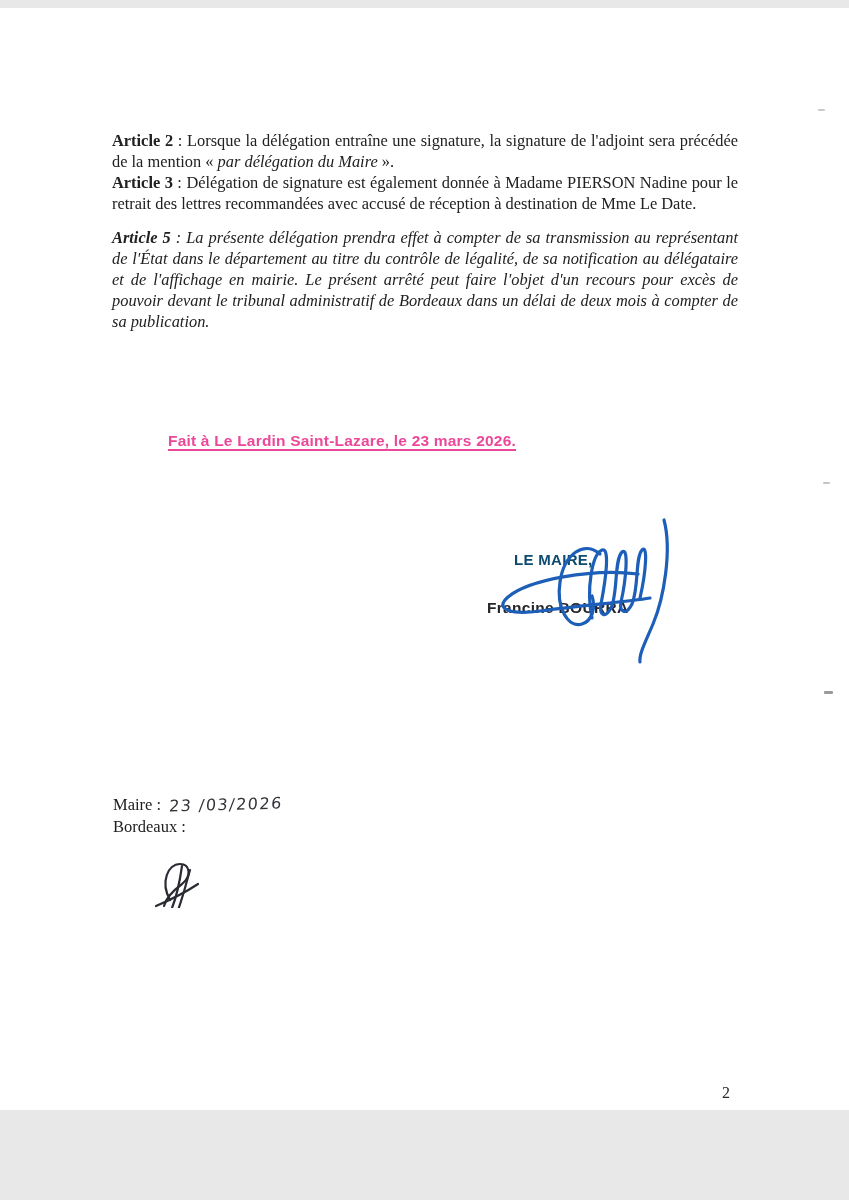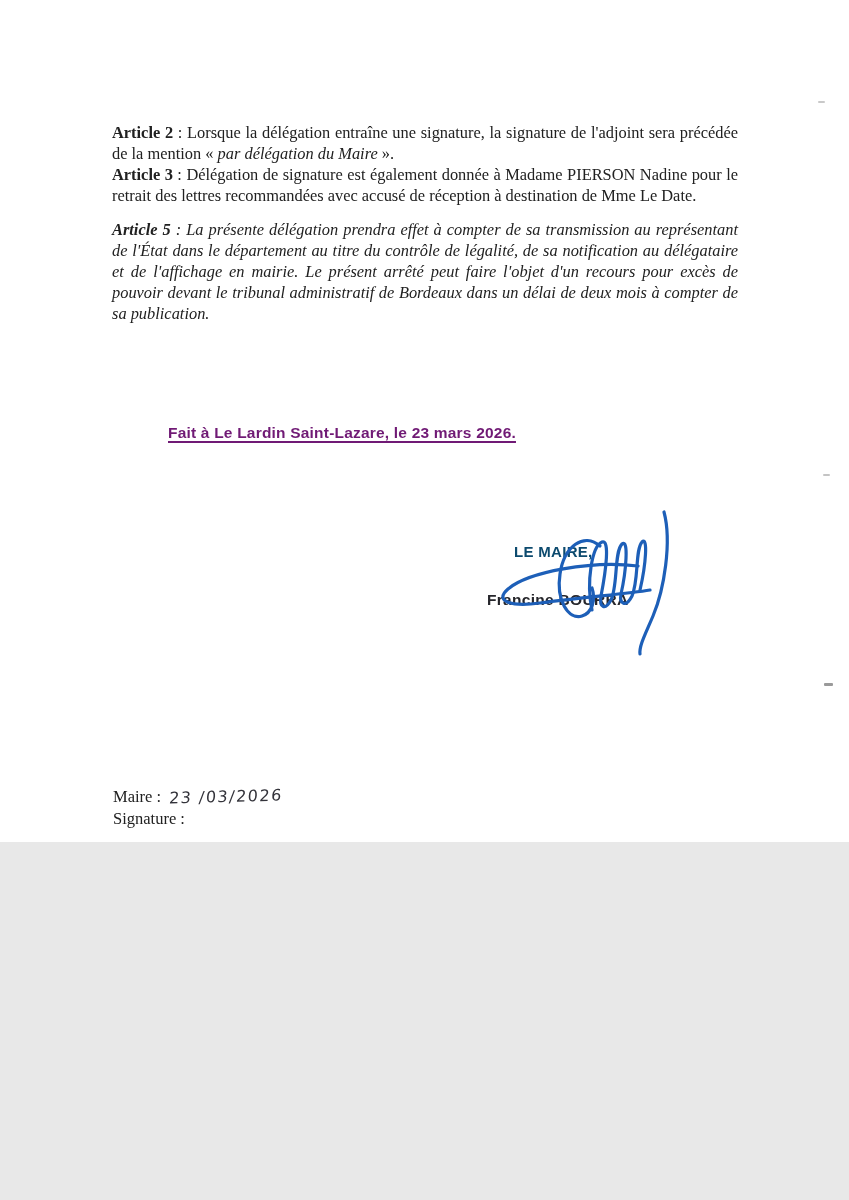--- a/index.html
+++ b/index.html
@@ -1,38 +1,38 @@
 <!DOCTYPE html>
 <html><head>
 <meta charset="utf-8">
 <style>
   html,body{margin:0;padding:0;background:#e8e8e8;}
   .page{
     position:relative;
-    width:849px;height:842px;
+    width:849px;height:1102px;
     background:#ffffff;
-    margin:0 auto;
+    margin:8px auto;
     overflow:hidden;
     font-family:"Liberation Serif", serif;
     color:#212121;
   }
   .body-text{
     position:absolute;
     left:112px;top:122px;width:626px;
     font-size:16.4px;line-height:21px;
     text-align:justify;
   }
   .body-text p{margin:0 0 13px 0;}
   .body-text p:last-child{margin-bottom:0;font-style:italic;}
   .art-label{font-weight:bold;}
   .it{font-style:italic;}
   .fait-line{
     position:absolute;left:168px;top:424px;
     font-family:"Liberation Sans", sans-serif;
-    font-weight:bold;font-size:15.5px;color:#701a75;
+    font-weight:bold;font-size:15.5px;color:#ec4899;
     text-decoration:underline;
     text-underline-offset:3px;
     text-decoration-thickness:2px;
     letter-spacing:0.2px;
   }
   .maire-title{
     position:absolute;left:514px;top:543px;
     font-family:"Liberation Sans", sans-serif;
     font-weight:bold;font-size:15px;color:#0c4a6e;
     letter-spacing:0.3px;
@@ -92,21 +92,21 @@
     <g fill="none" stroke="#1d5fb8" stroke-width="3.2" stroke-linecap="round" stroke-linejoin="round">
       <path d="M112 44 C96 30 76 44 72 72 C68 98 80 118 94 114 C104 111 108 98 104 86"></path>
       <path d="M104 108 C98 80 104 44 114 40 C122 37 118 68 113 94 C111 105 117 109 123 98 C130 84 126 50 134 42 C141 36 138 70 133 92 C131 102 138 106 144 94 C151 78 147 48 154 40 C160 34 158 62 152 88"></path>
       <path d="M176 10 C184 40 176 88 165 114 C157 133 151 144 152 152"></path>
       <path d="M150 64 C104 58 40 70 20 87 C6 99 22 105 52 101 C96 95 138 92 162 88"></path>
     </g>
   </svg>
 
   <div class="notif">
     <div class="row"><span>Maire :</span><span class="handwritten-date">23 /03/2026</span></div>
-    <div class="row">Signature :</div>
+    <div class="row">Bordeaux :</div>
   </div>
 
   <svg class="monogram-svg" width="48" height="52" viewBox="0 0 48 52">
     <g fill="none" stroke="#2b2b33" stroke-width="2.2" stroke-linecap="round" stroke-linejoin="round">
       <path d="M18 44 C8 26 16 8 28 8 C38 8 40 20 30 28 C22 34 14 42 12 50"></path>
       <path d="M30 10 C28 24 24 42 20 52"></path>
       <path d="M38 14 C34 28 30 44 26 54"></path>
       <path d="M4 50 C18 44 34 36 46 28"></path>
     </g>
   </svg>

